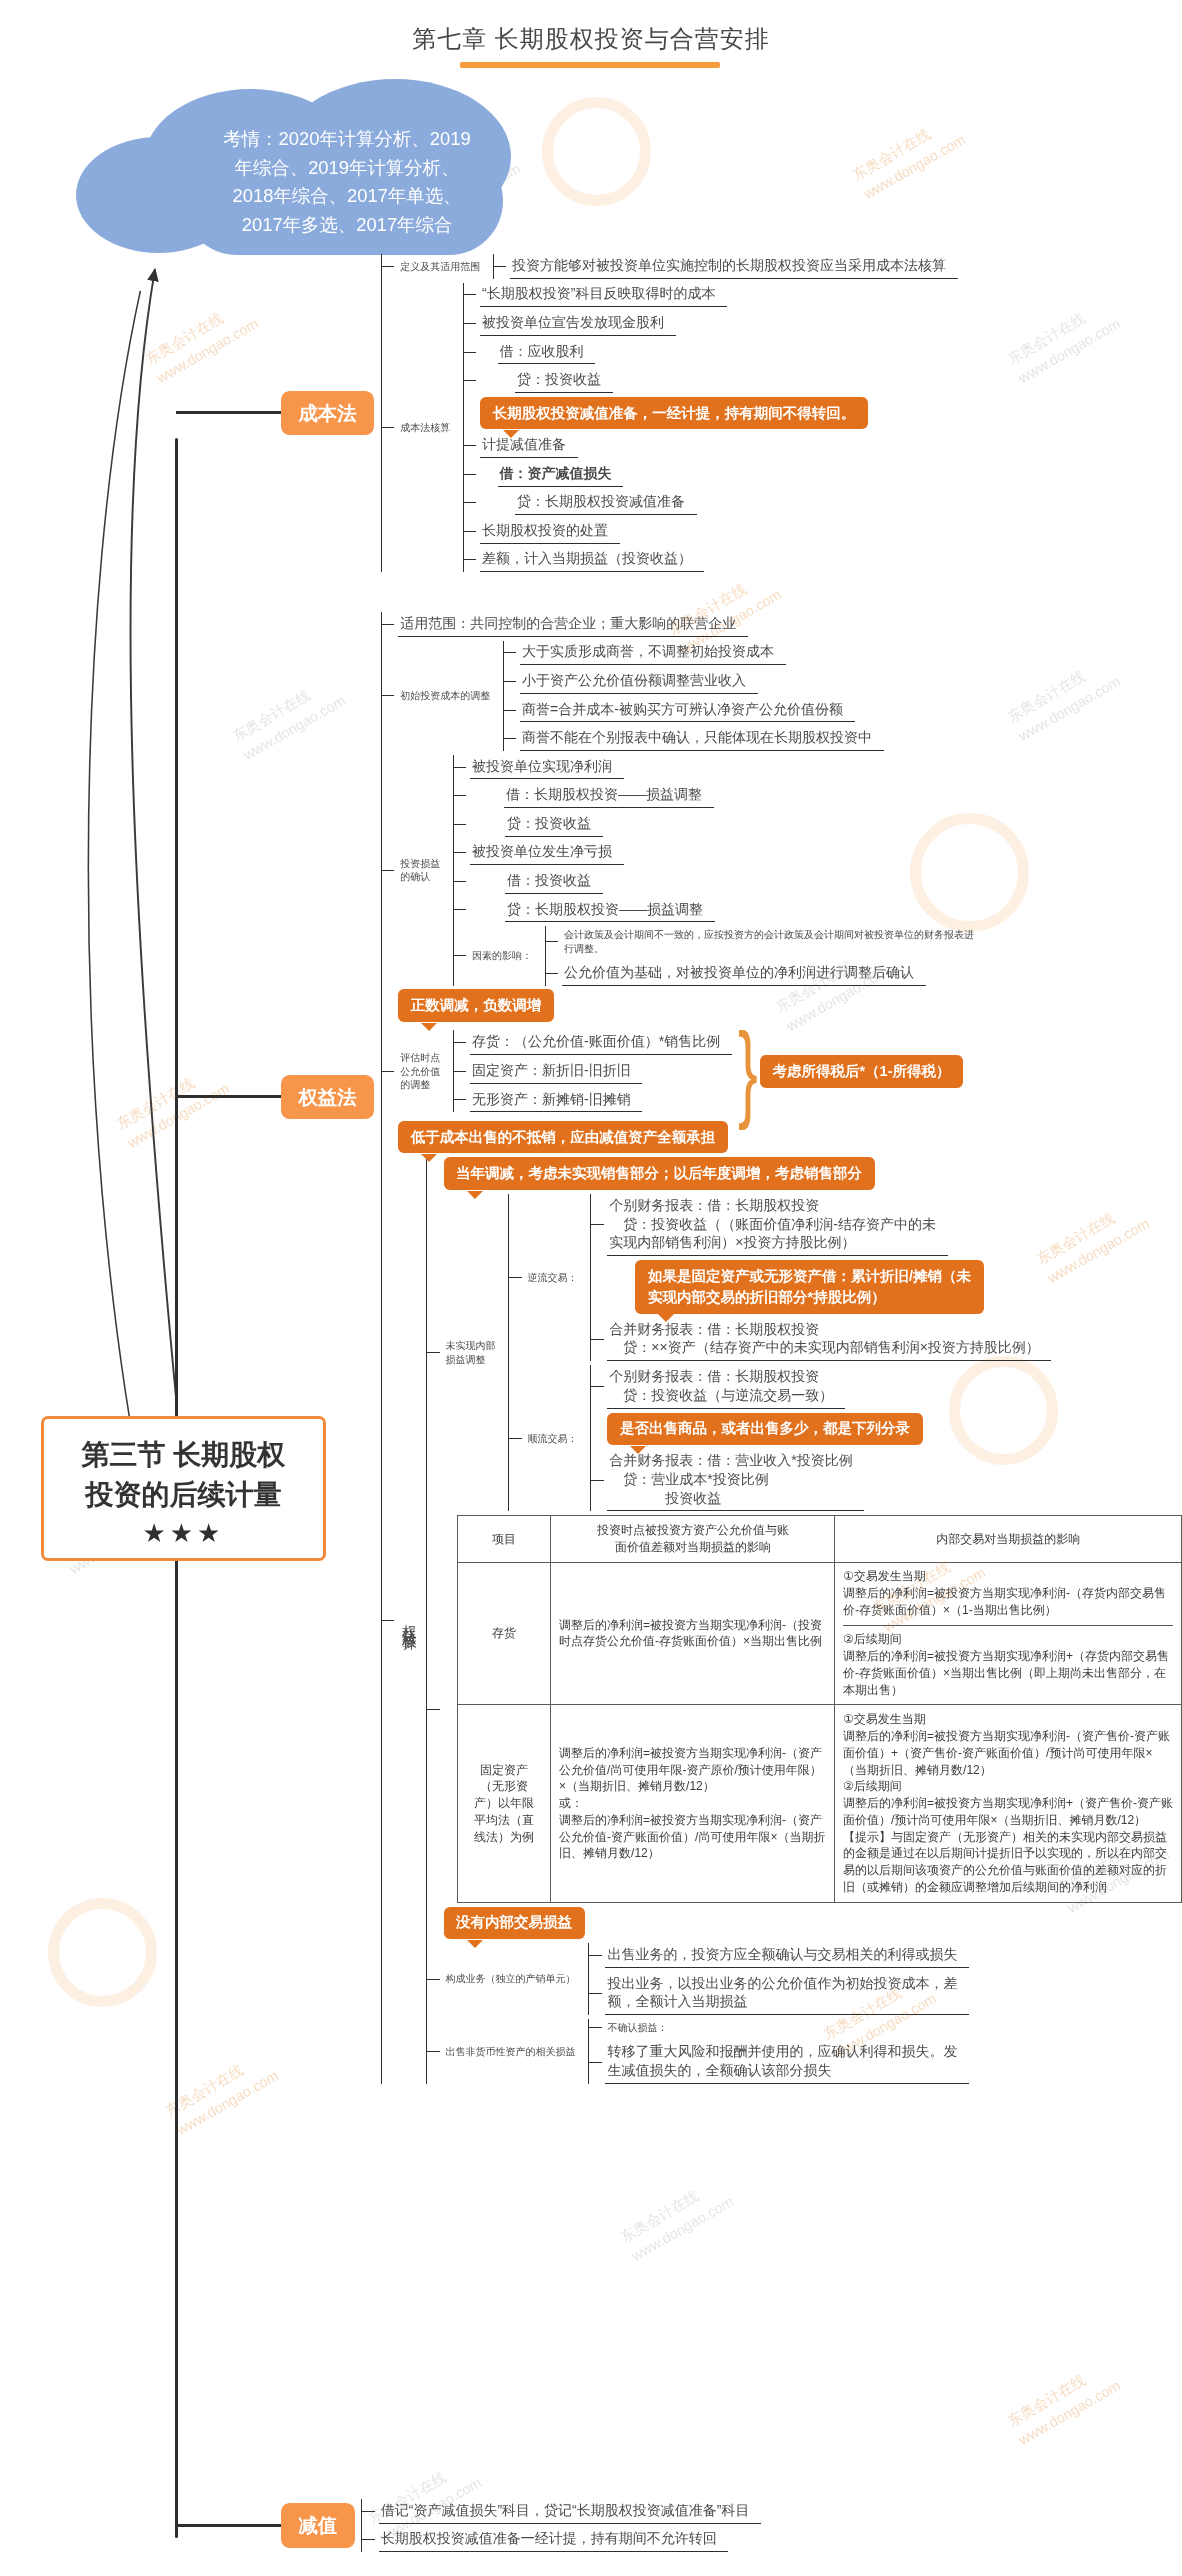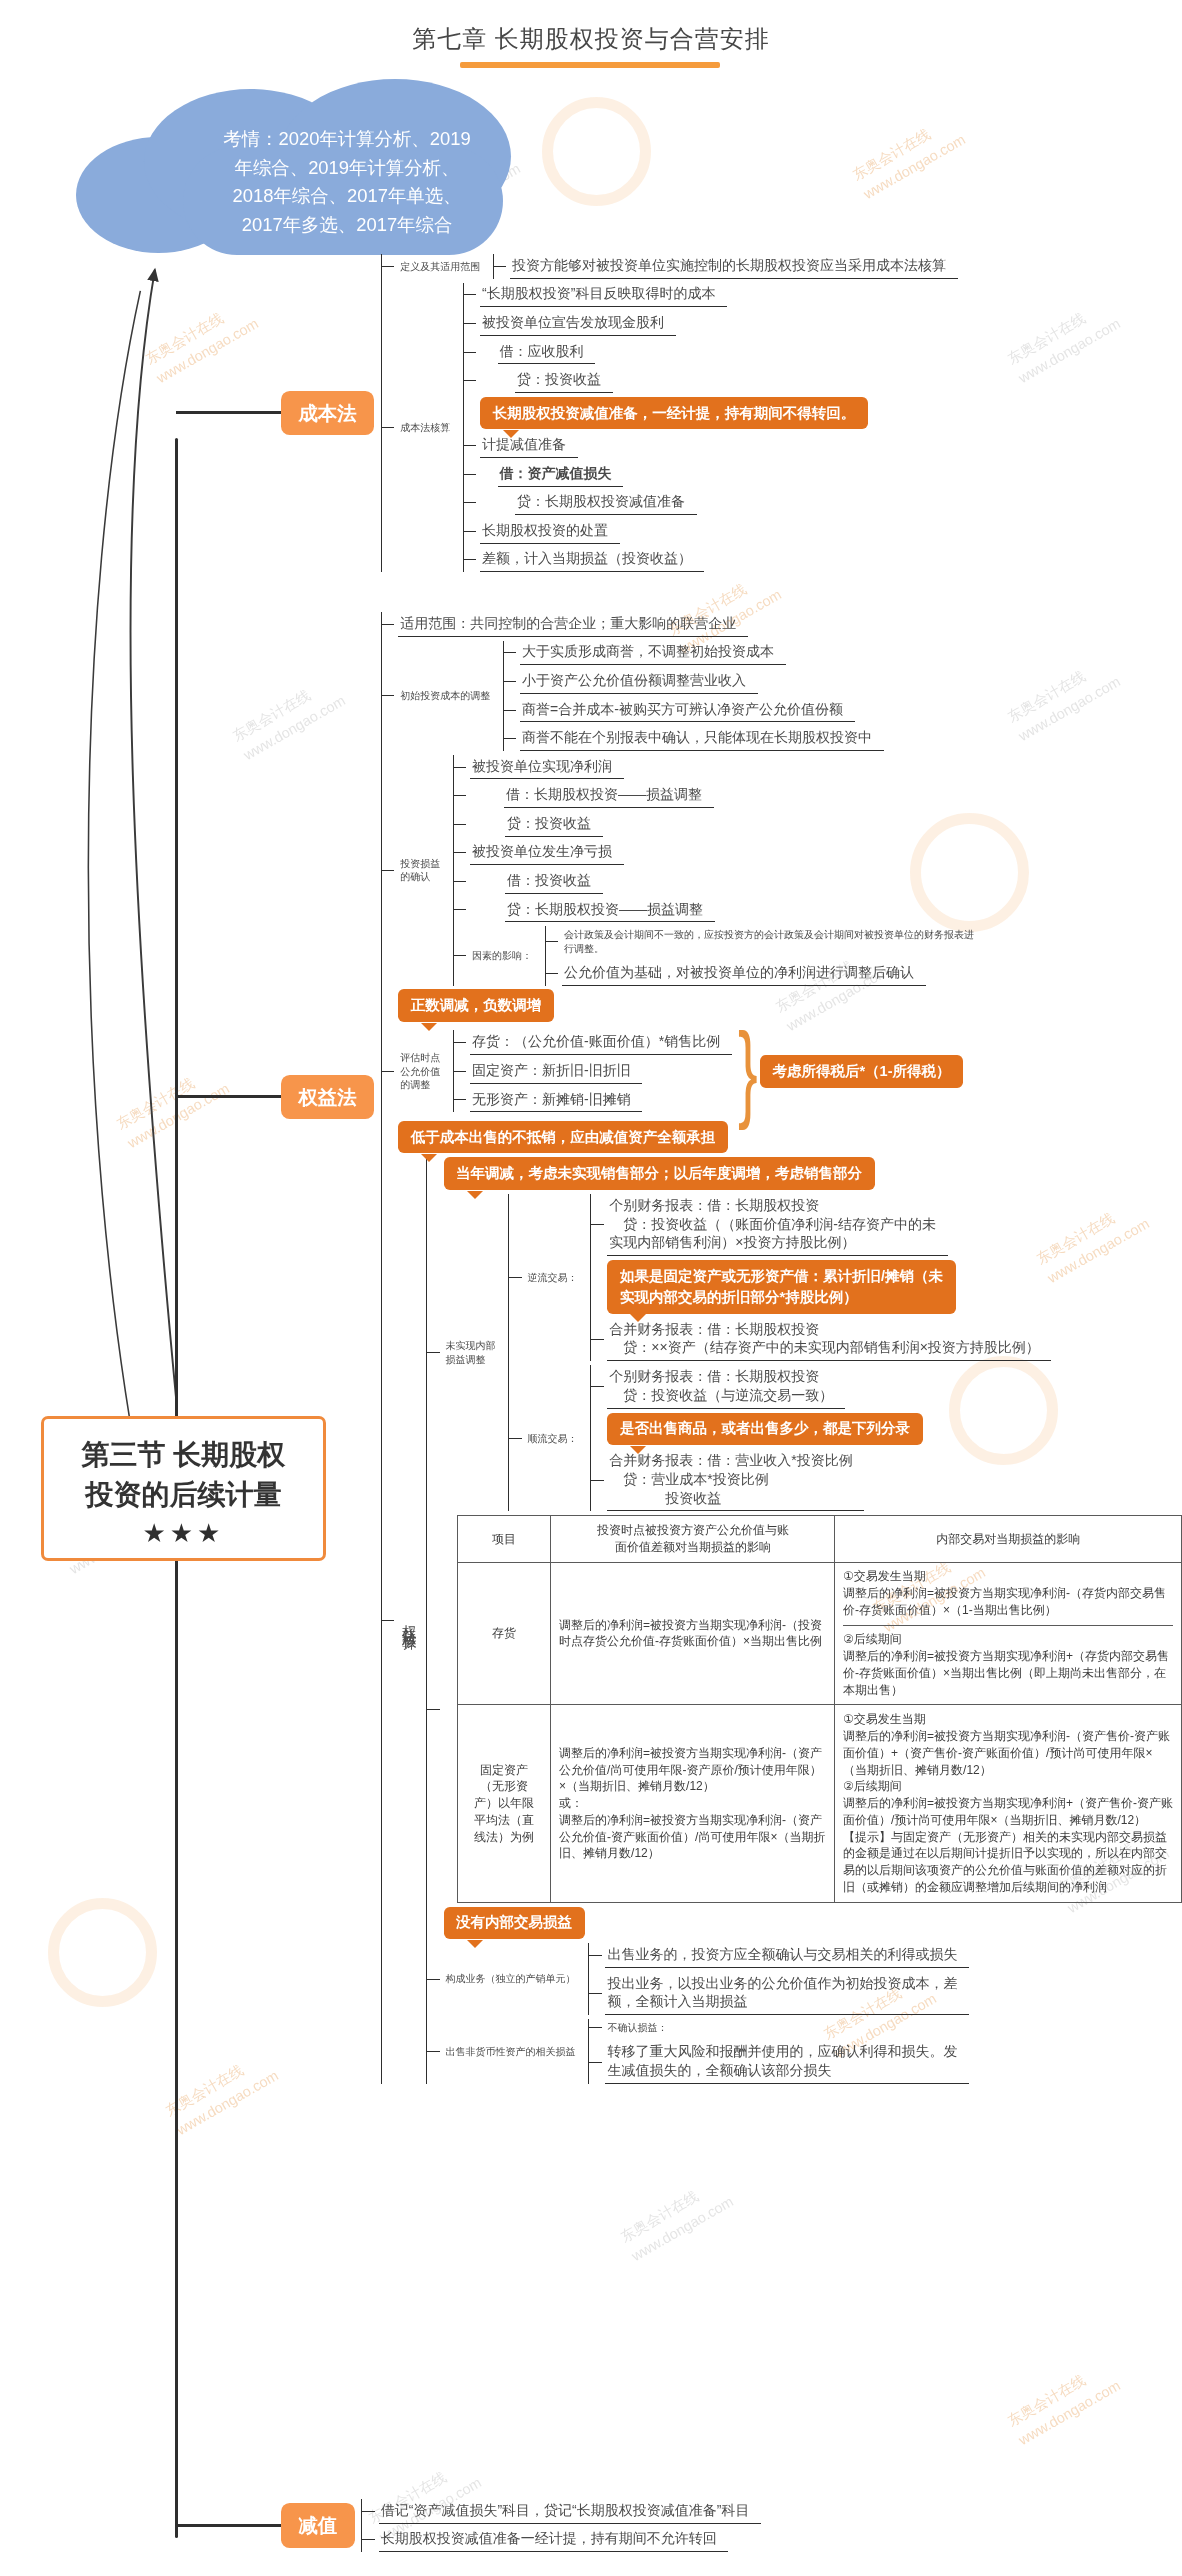--- a/index.html
+++ b/index.html
@@ -285,21 +285,21 @@
               <div class="kids">
                 <div class="row">
                   <div class="n-text">逆流交易：</div>
                   <div class="kids">
                     <div class="row">
                       <div class="n-plain" style="max-width: 465px;">个别财务报表：借：长期股权投资
 　贷：投资收益（（账面价值净利润-结存资产中的未
 实现内部销售利润）×投资方持股比例）</div>
                     </div>
                     <div class="row no-stub">
-                      <div class="n-callout tail" style="max-width: 445px;">如果是固定资产或无形资产借：累计折旧/摊销（未
+                      <div class="n-callout tail" style="max-width: 445px; margin-left: 28px;">如果是固定资产或无形资产借：累计折旧/摊销（未
 实现内部交易的折旧部分*持股比例）</div>
                     </div>
                     <div class="row">
                       <div class="n-plain" style="max-width: 504px;">合并财务报表：借：长期股权投资
 　贷：××资产（结存资产中的未实现内部销售利润×投资方持股比例）</div>
                     </div>
                   </div>
                 </div>
                 <div class="row">
                   <div class="n-text">顺流交易：</div>

